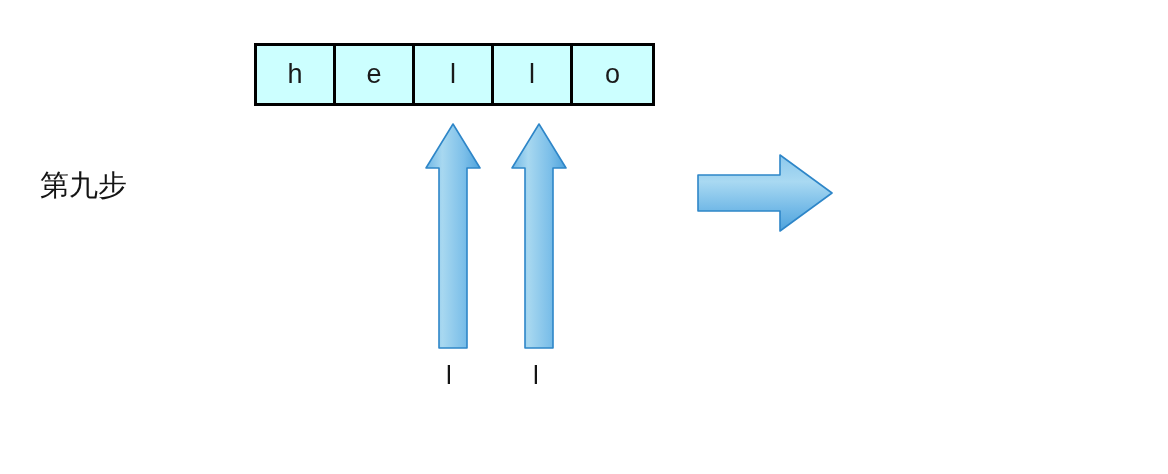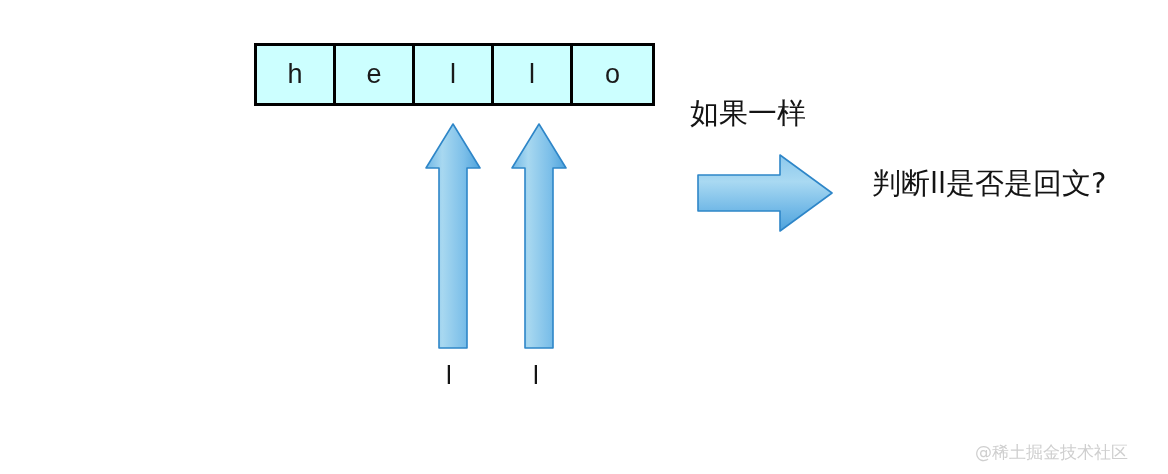--- a/index.html
+++ b/index.html
@@ -94,20 +94,21 @@
 <div id="canvas">
 
   <div id="string-table">
     <div class="cell">h</div>
     <div class="cell">e</div>
     <div class="cell">l</div>
     <div class="cell">l</div>
     <div class="cell">o</div>
   </div>
 
+  <div class="cn-label" id="step-label">第九步</div>
 
   <svg class="arrow-svg" id="arrow-up-left" width="60" height="232" viewBox="0 0 60 232">
     <defs>
       <linearGradient id="gradUpL" x1="0" y1="0" x2="1" y2="0">
         <stop offset="0%" stop-color="#6FB7E6"></stop>
         <stop offset="30%" stop-color="#A8D8F0"></stop>
         <stop offset="70%" stop-color="#7CBFE9"></stop>
         <stop offset="100%" stop-color="#4FA3DC"></stop>
       </linearGradient>
     </defs>
@@ -123,31 +124,28 @@
         <stop offset="100%" stop-color="#4FA3DC"></stop>
       </linearGradient>
     </defs>
     <polygon points="30,4 57,48 44,48 44,228 16,228 16,48 3,48" fill="url(#gradUpR)" stroke="#2E86C8" stroke-width="1.6" stroke-linejoin="round"></polygon>
   </svg>
 
   <div class="tick-mark" id="tick-left">l</div>
   <div class="tick-mark" id="tick-right">l</div>
 
 
-  <div class="cn-label" id="if-same">如果一样</div>
 
   <svg class="arrow-svg" id="arrow-right-block" width="142" height="82" viewBox="0 0 142 82">
     <defs>
       <linearGradient id="gradRight" x1="0" y1="0" x2="0" y2="1">
         <stop offset="0%" stop-color="#8CC8EC"></stop>
         <stop offset="35%" stop-color="#A9D9F2"></stop>
         <stop offset="75%" stop-color="#6FB7E6"></stop>
         <stop offset="100%" stop-color="#4FA3DC"></stop>
       </linearGradient>
     </defs>
     <polygon points="4,23 86,23 86,3 138,41 86,79 86,59 4,59" fill="url(#gradRight)" stroke="#2E86C8" stroke-width="1.6" stroke-linejoin="round"></polygon>
   </svg>
 
-  <div class="cn-label" id="result-label">判断ll是否是回文?</div>
 
-  <div id="watermark">@稀土掘金技术社区</div>
 
 </div>
 
 </body></html>

